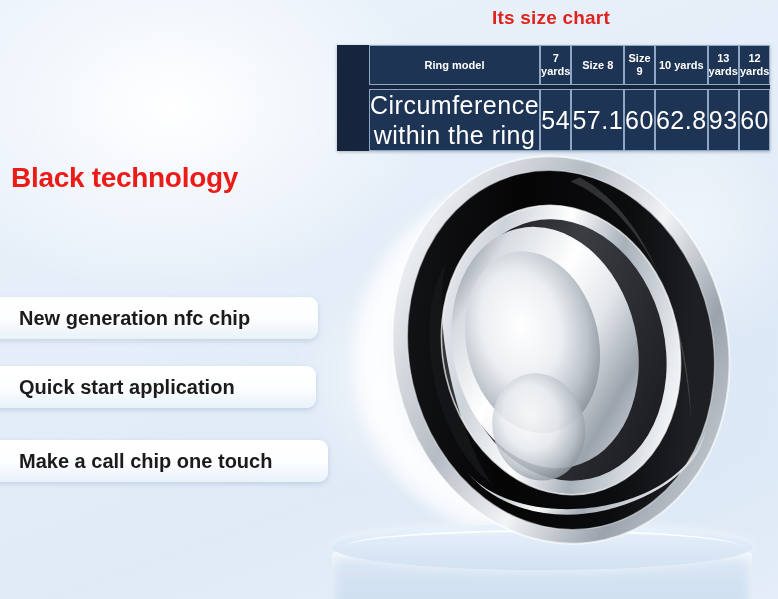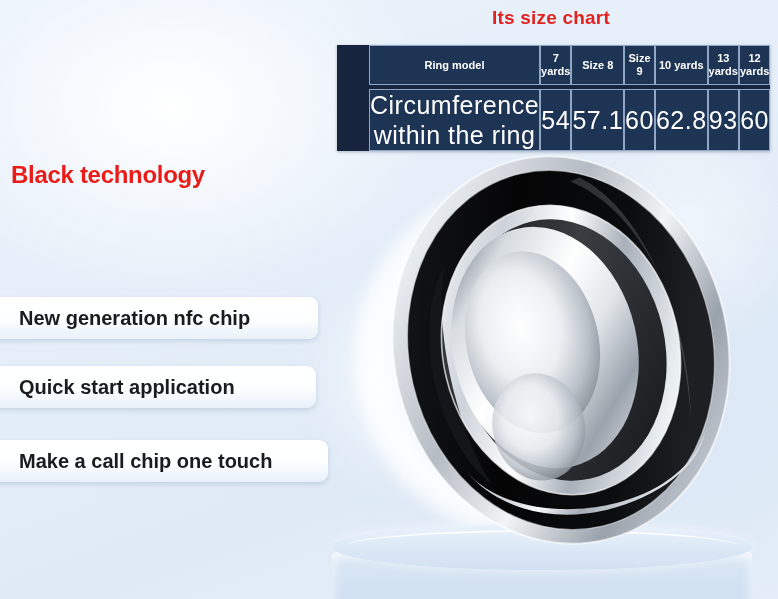--- a/index.html
+++ b/index.html
@@ -171,21 +171,21 @@
     padding: 0;
   }
 
   
   .headline {
     position: absolute;
     left: 11px;
     top: 160px;
     width: 360px;
     color: #eb1c17;
-    font-size: 24px;
+    font-size: 28px;
     font-weight: bold;
     line-height: 1.25;
     letter-spacing: -0.3px;
   }
   .headline .l2 { display: block; }
 
   
   .pill {
     position: absolute;
     left: -14px;

